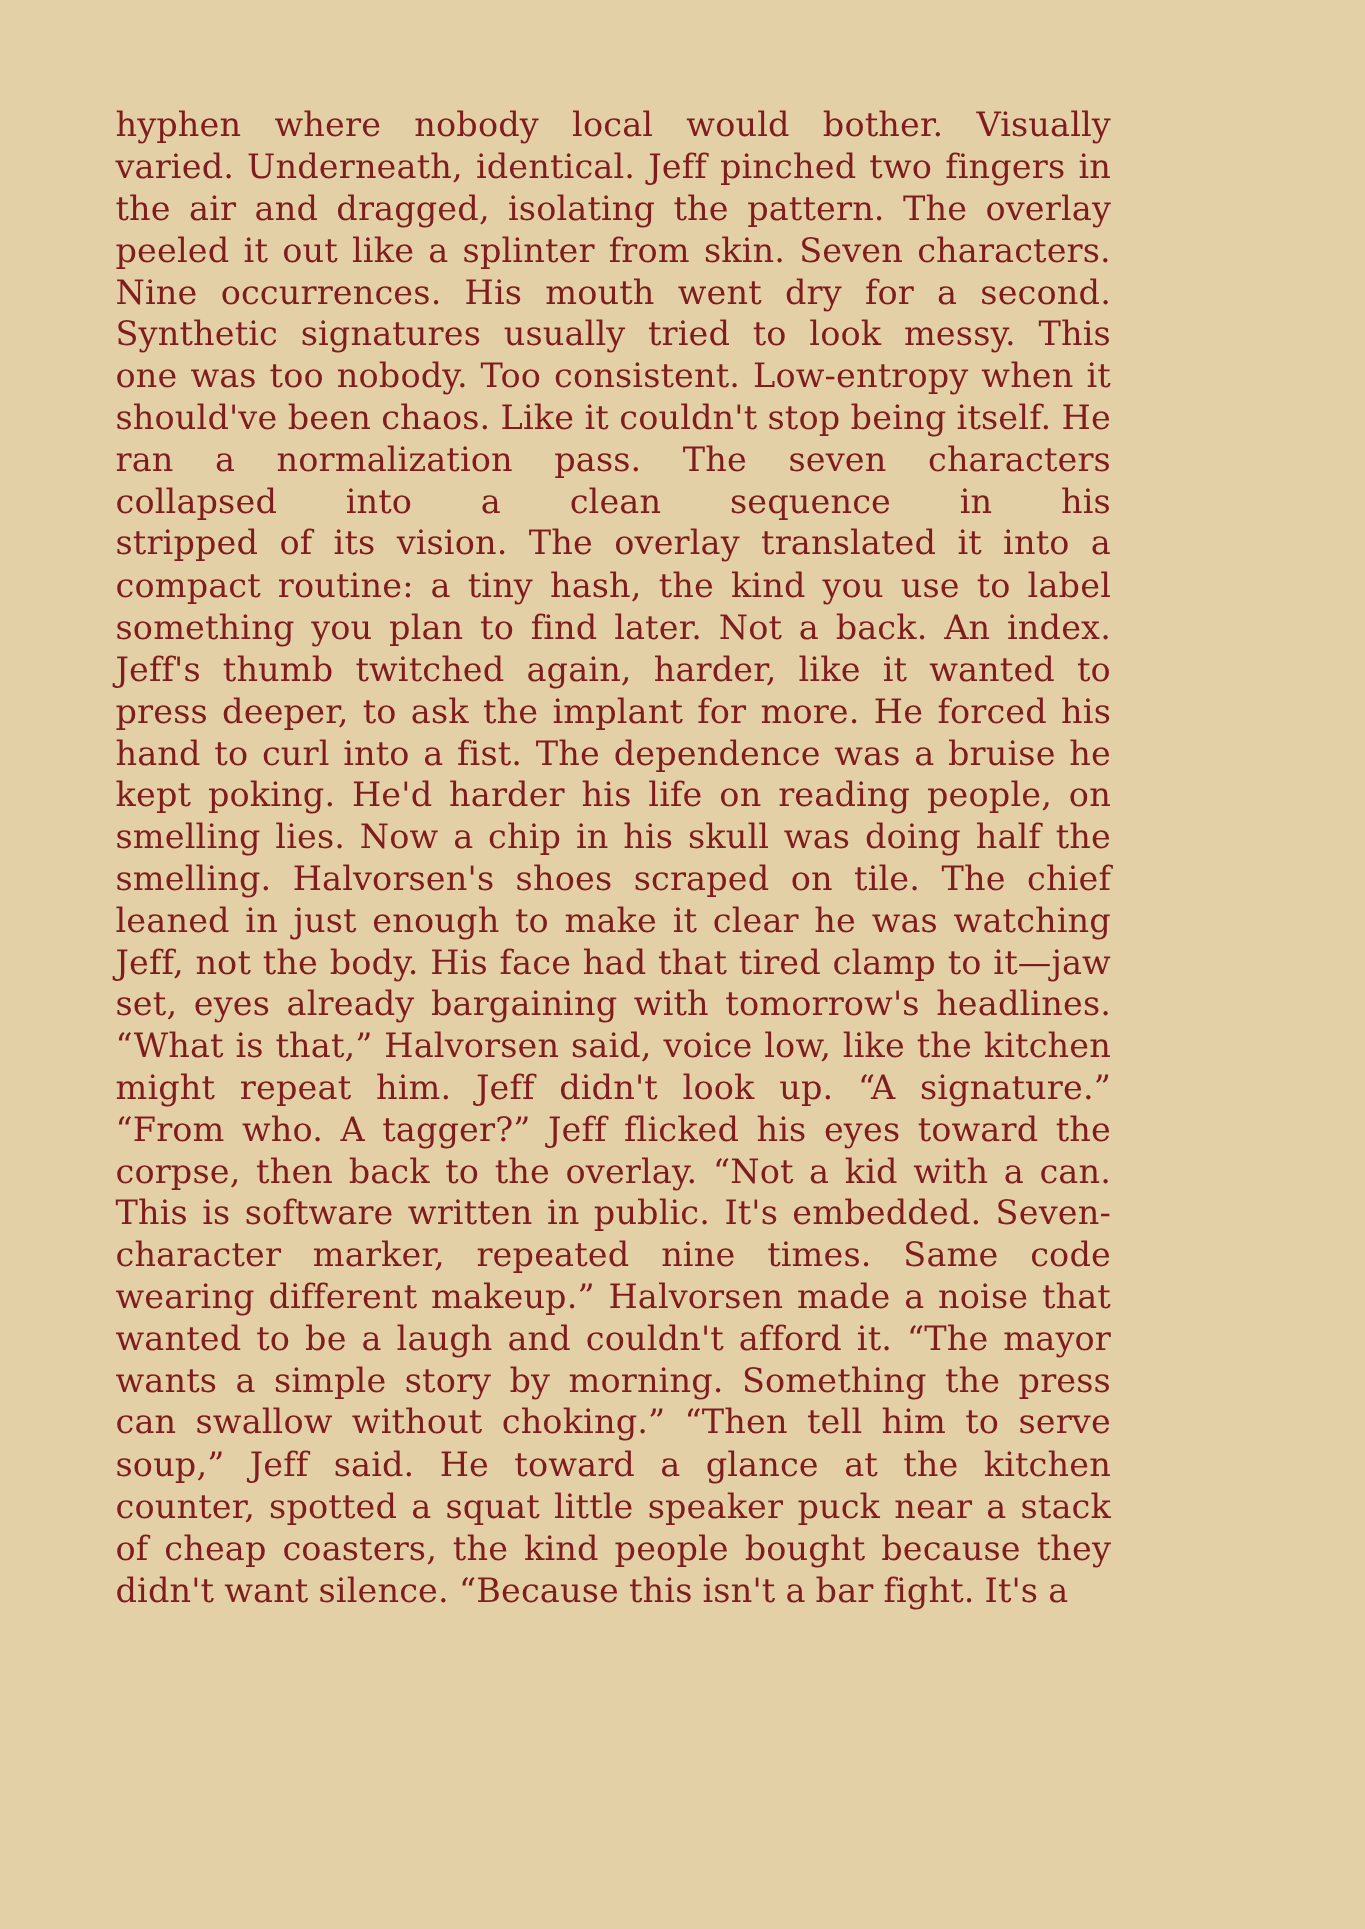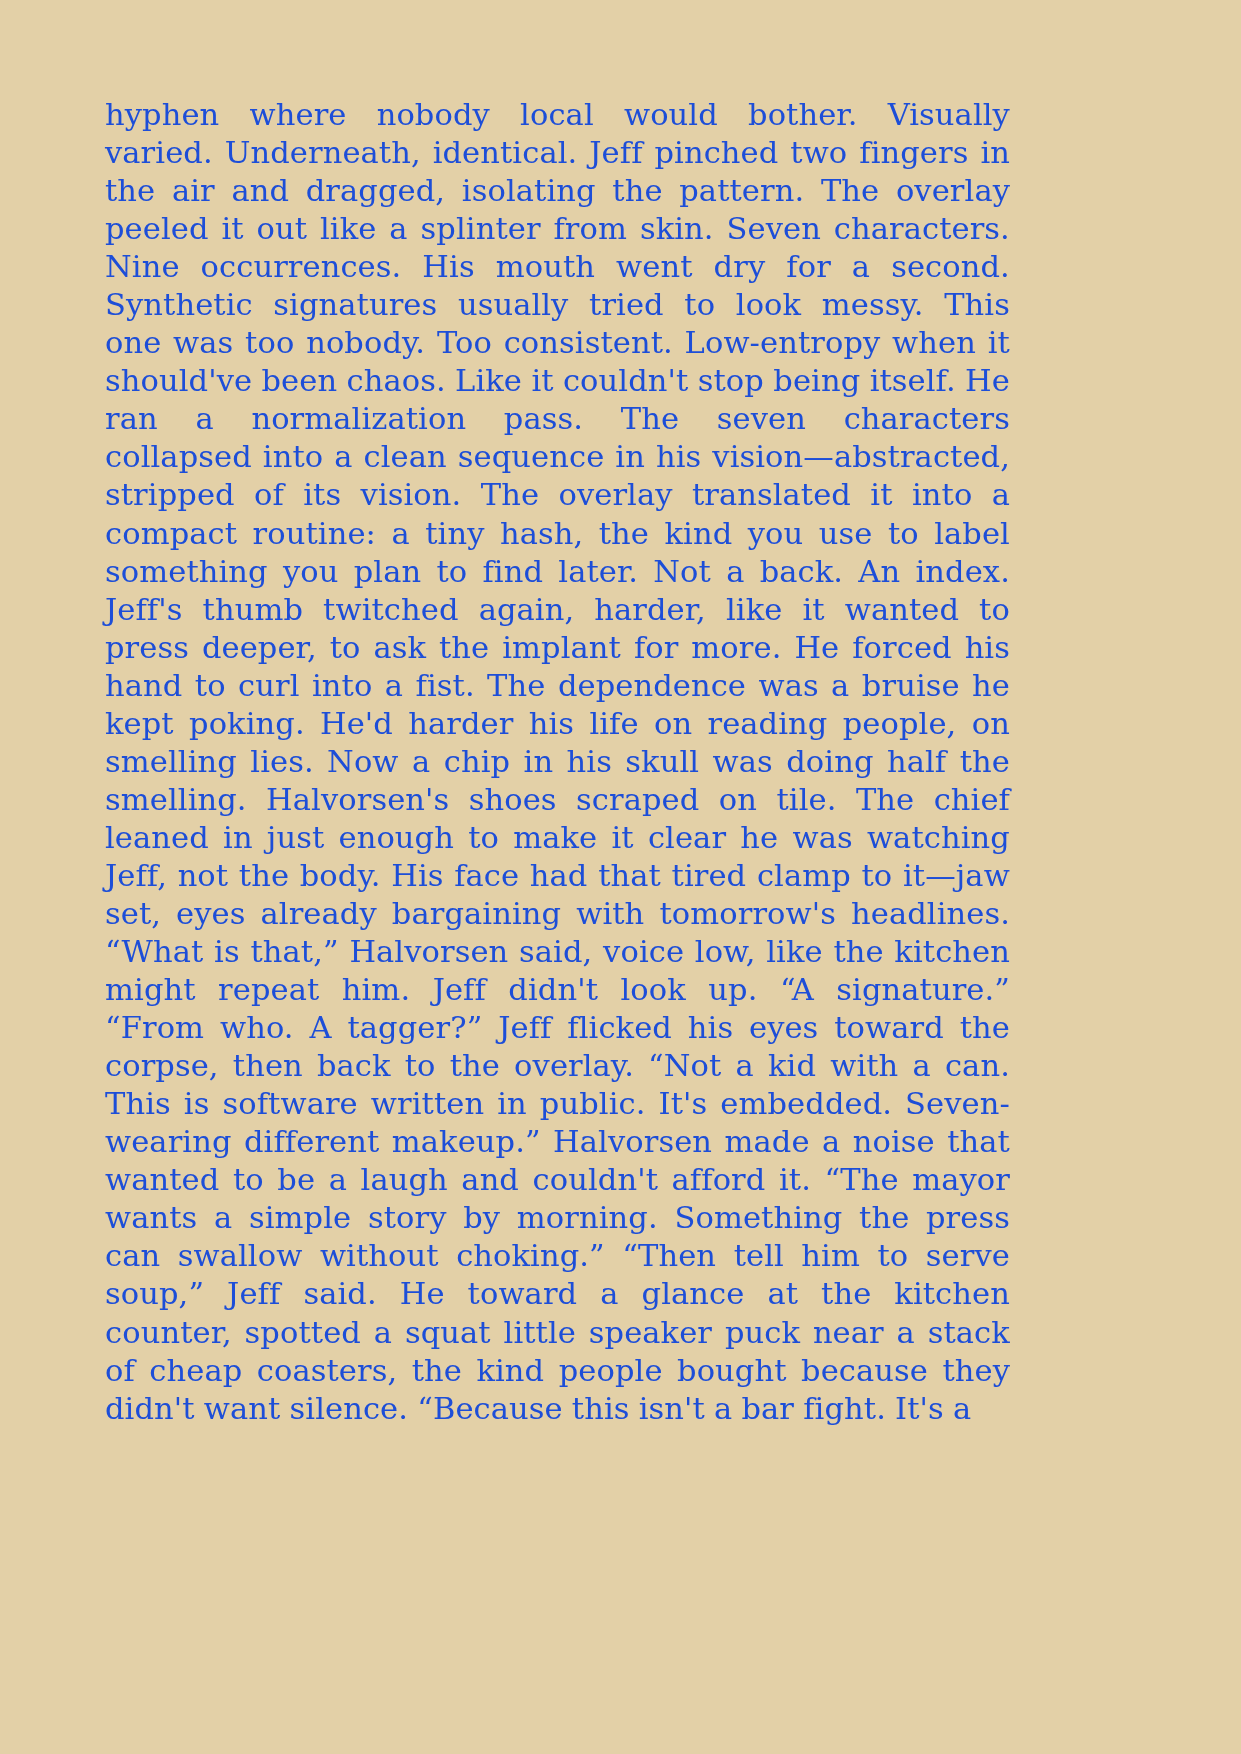--- a/index.html
+++ b/index.html
@@ -21,21 +21,21 @@
     height: 1754px;
     background: #e3d0a7;
     box-sizing: border-box;
   }
 
   .text-column {
     position: absolute;
     left: 105px;
     top: 96px;
     width: 905px;
-    color: #1d4ed8;
+    color: #7f1d1d;
     font-size: 30.5px;
     line-height: 38.05px;
     text-align: justify;
     text-justify: inter-word;
     font-family: "DejaVu Serif", "Liberation Serif", serif;
     letter-spacing: 0.1px;
     -webkit-font-smoothing: antialiased;
   }
 
   
@@ -170,21 +170,20 @@
           <span class="w">characters</span>
         </div>
         <div class="line">
           <span class="w">collapsed</span>
           <span class="w">into</span>
           <span class="w">a</span>
           <span class="w">clean</span>
           <span class="w">sequence</span>
           <span class="w">in</span>
           <span class="w">his</span>
-          <span class="w">vision—abstracted,</span>
         </div>
         <div class="line">
           <span class="w">stripped</span>
           <span class="w">of</span>
           <span class="w">its</span>
           <span class="w">vision.</span>
           <span class="w">The</span>
           <span class="w">overlay</span>
           <span class="w">translated</span>
           <span class="w">it</span>
@@ -381,20 +380,29 @@
           <span class="w">is</span>
           <span class="w">software</span>
           <span class="w">written</span>
           <span class="w">in</span>
           <span class="w">public.</span>
           <span class="w">It's</span>
           <span class="w">embedded.</span>
           <span class="w">Seven-</span>
         </div>
         <div class="line">
+          <span class="w">character</span>
+          <span class="w">marker,</span>
+          <span class="w">repeated</span>
+          <span class="w">nine</span>
+          <span class="w">times.</span>
+          <span class="w">Same</span>
+          <span class="w">code</span>
+        </div>
+        <div class="line">
           <span class="w">wearing</span>
           <span class="w">different</span>
           <span class="w">makeup.”</span>
           <span class="w">Halvorsen</span>
           <span class="w">made</span>
           <span class="w">a</span>
           <span class="w">noise</span>
           <span class="w">that</span>
         </div>
         <div class="line">

